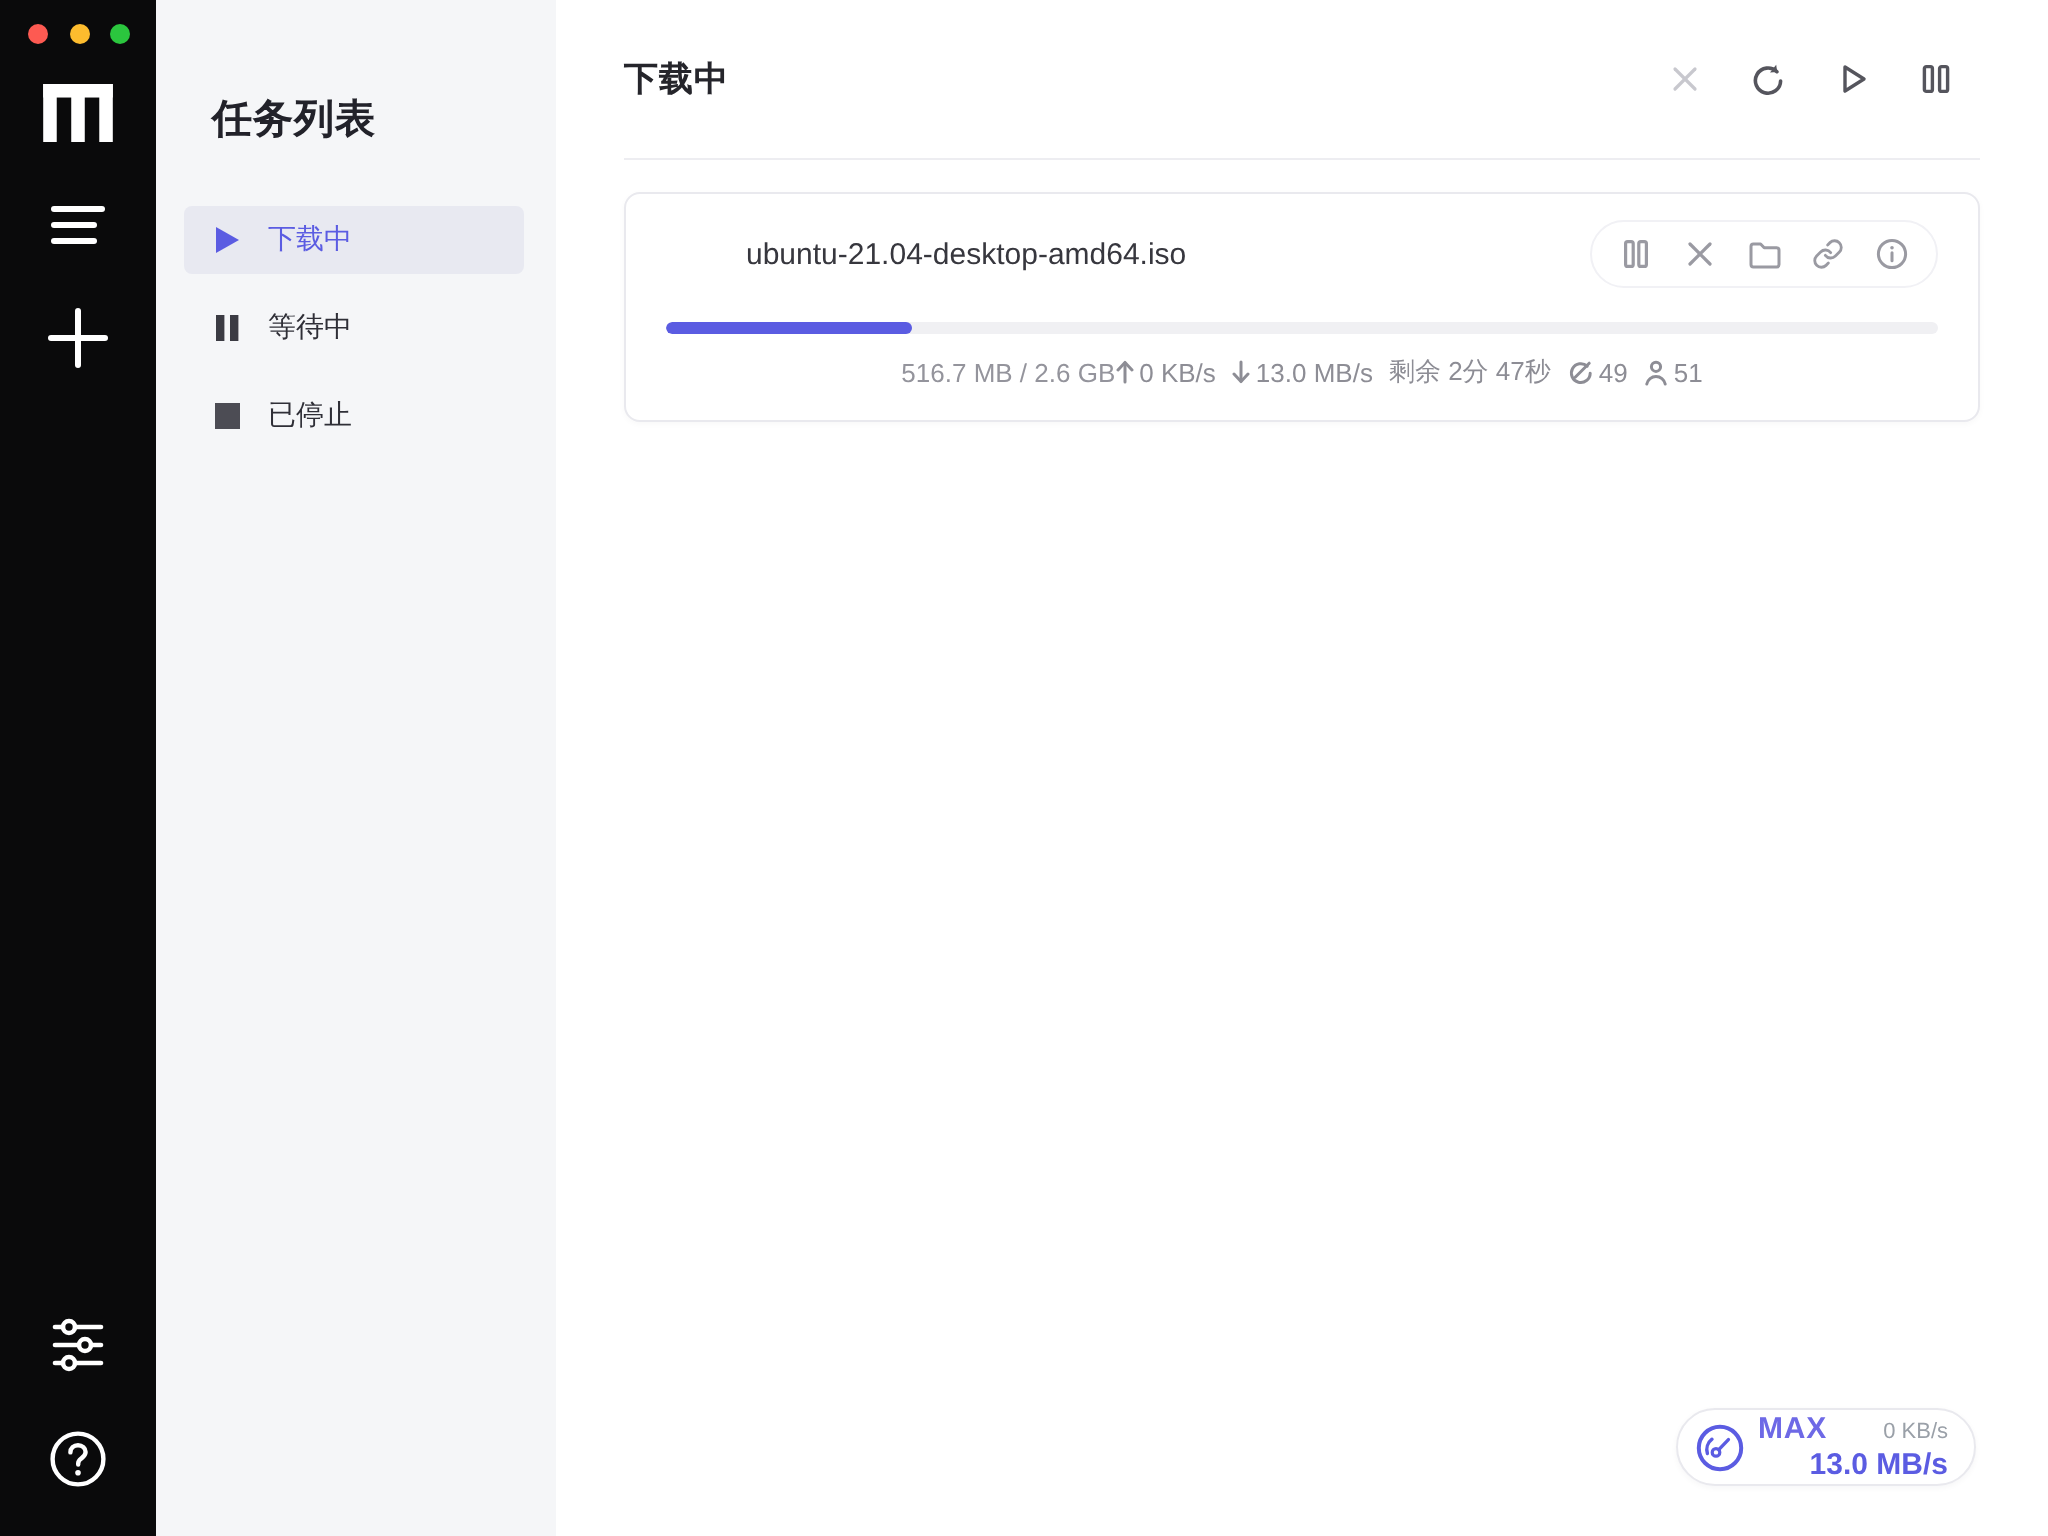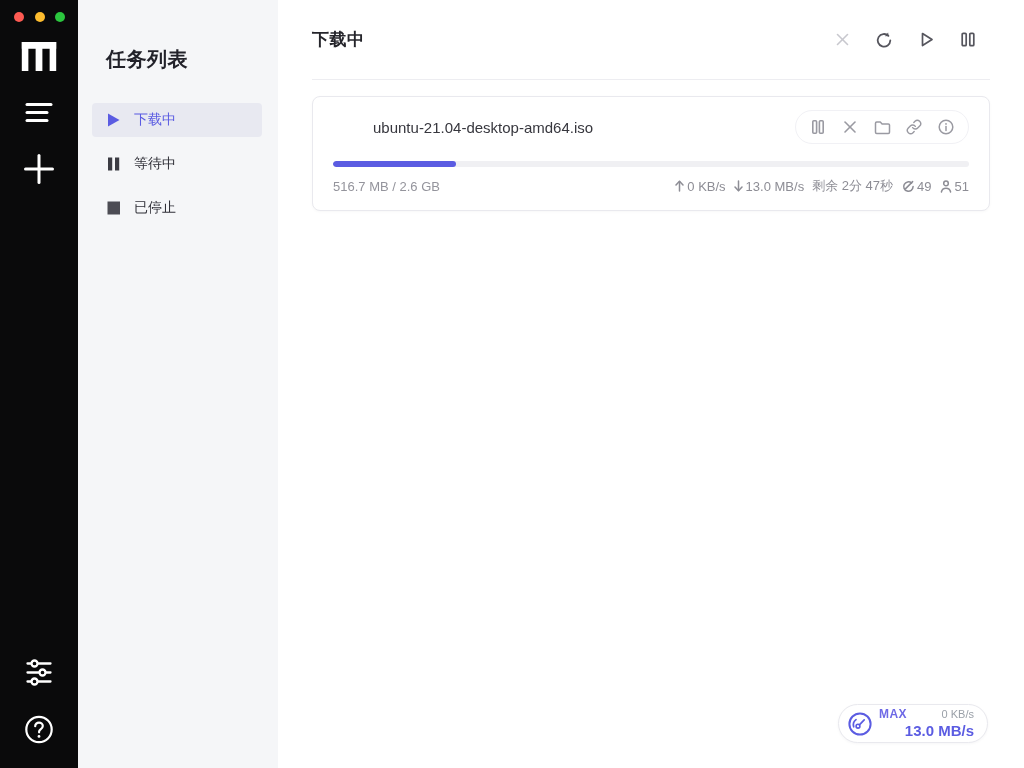--- a/index.html
+++ b/index.html
@@ -43,32 +43,32 @@
   .card { margin-top:16px; border:1px solid #e9e9ee; border-radius:8px; background:#fff;
     padding:13px 20px 15px 20px; box-shadow:0 1px 3px rgba(20,20,40,.03); }
   .card-top { display:flex; align-items:center; justify-content:space-between;margin-left:40px; }
   .task-name { font-size:15px; color:#37373e; }
   .action-pill { display:flex; align-items:center; height:34px; padding:0 6px;
     border:1px solid #f1f1f5; border-radius:17px; }
   .act-btn { background:none; border:none; width:32px; height:30px; display:flex;
     align-items:center; justify-content:center; cursor:pointer; }
   .progress-track { margin-top:17px; height:6px; border-radius:3px; background:#f0f0f3; overflow:hidden; }
   .progress-fill { height:100%; border-radius:3px; background:#5b5ce2; width:0; }
-  .card-stats { margin-top:10px; display:flex; align-items:center; justify-content:space-between;
+  .card-stats { margin-top:10px; display:flex; align-items:center; justify-content:center;
     font-size:13px; color:#94949c; }
   .stats-right { display:flex; align-items:center; gap:8px; color:#8d8d95; }
   .stat { display:flex; align-items:center; gap:3px; white-space:nowrap; }
 
   
   .speed-widget { position:absolute; right:36px; bottom:25px; width:150px; height:39px;
     background:#fff; border:1px solid #e9e9ee; border-radius:20px; display:flex;
     align-items:center; padding:0 13px 0 8px; box-shadow:0 1px 3px rgba(20,20,40,.04); }
   .sw-col { flex:1; display:flex; flex-direction:column; margin-left:6px; line-height:1.15; }
   .sw-row1 { display:flex; justify-content:space-between; align-items:baseline; }
-  .sw-max { font-size:12px; font-weight:700; color:#6e69e6; letter-spacing:.4px; }
+  .sw-max { font-size:15px; font-weight:700; color:#6e69e6; letter-spacing:.4px; }
   .sw-up { font-size:11px; color:#9aa0a8; }
   .sw-down { font-size:15px; font-weight:600; color:#5b5ce2; text-align:right; }
 </style>
 </head>
 <body>
 
 <div class="stage">
 
   <div class="rail">
     <div class="traffic">

